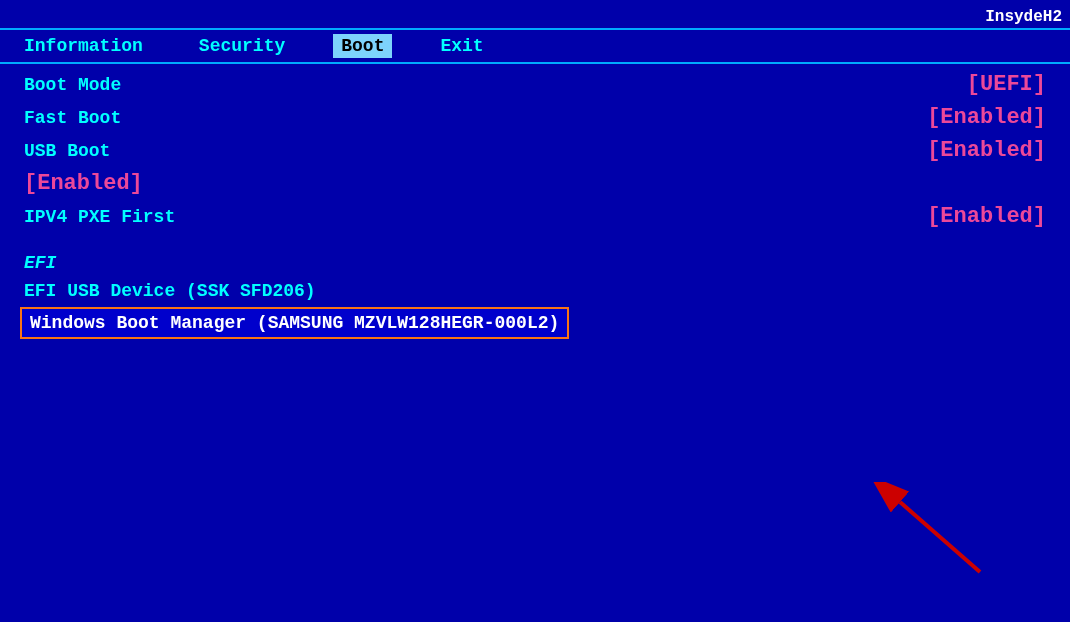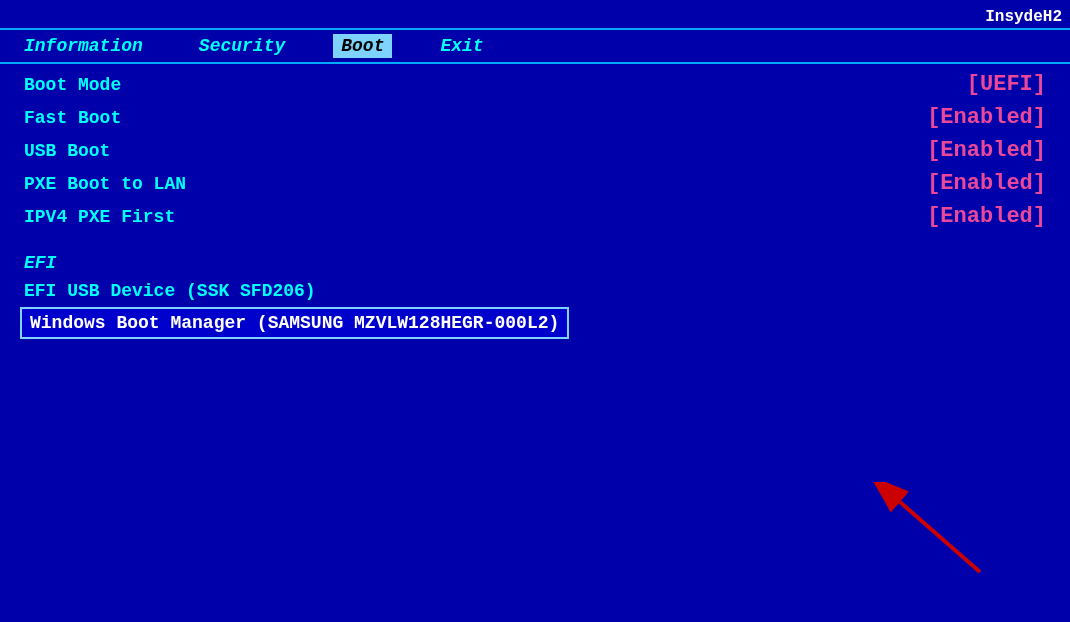--- a/index.html
+++ b/index.html
@@ -33,21 +33,20 @@
       top: 28px;
       left: 0;
       right: 0;
       height: 36px;
       background-color: #0000aa;
       display: flex;
       align-items: center;
       padding: 12px 16px;
       border-top: 2px solid #00aaff;
       border-bottom: 2px solid #00aaff;
-      font-style: italic;
     }
 
     .menu-item {
       color: #00ffff;
       font-size: 18px;
       font-weight: bold;
       margin-right: 40px;
       cursor: pointer;
       padding: 2px 8px;
     }
@@ -110,21 +109,21 @@
       margin-bottom: 2px;
     }
 
     
     .efi-item-highlighted {
       color: #ffffff;
       font-size: 18px;
       font-weight: bold;
       padding: 4px 8px;
       margin-bottom: 2px;
-      border: 2px solid #7dd3fc;
+      border: 2px solid #f97316;
       background-color: #0000cc;
       display: inline-block;
     }
 
     
     #arrow-svg {
       position: absolute;
       bottom: 60px;
       right: 120px;
     }
@@ -150,21 +149,20 @@
     </div>
     <div class="setting-row">
       <span class="setting-label">Fast Boot</span>
       <span class="setting-value">[Enabled]</span>
     </div>
     <div class="setting-row">
       <span class="setting-label">USB Boot</span>
       <span class="setting-value">[Enabled]</span>
     </div>
     <div class="setting-row">
-      <span class="setting-label">PXE Boot to LAN</span>
       <span class="setting-value">[Enabled]</span>
     </div>
     <div class="setting-row">
       <span class="setting-label">IPV4 PXE First</span>
       <span class="setting-value">[Enabled]</span>
     </div>
   </div>
 
   <div id="efi-section">
     <div class="efi-header">EFI</div>

